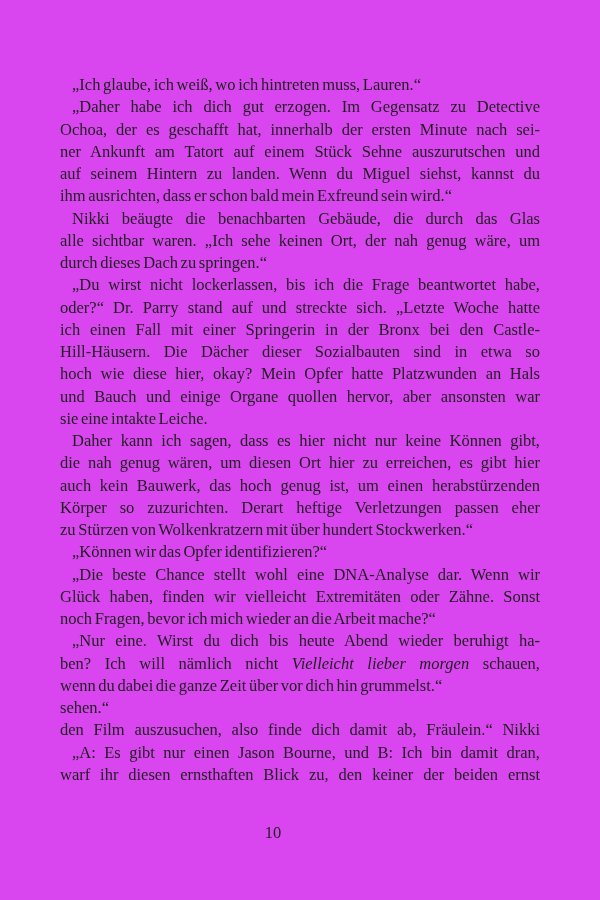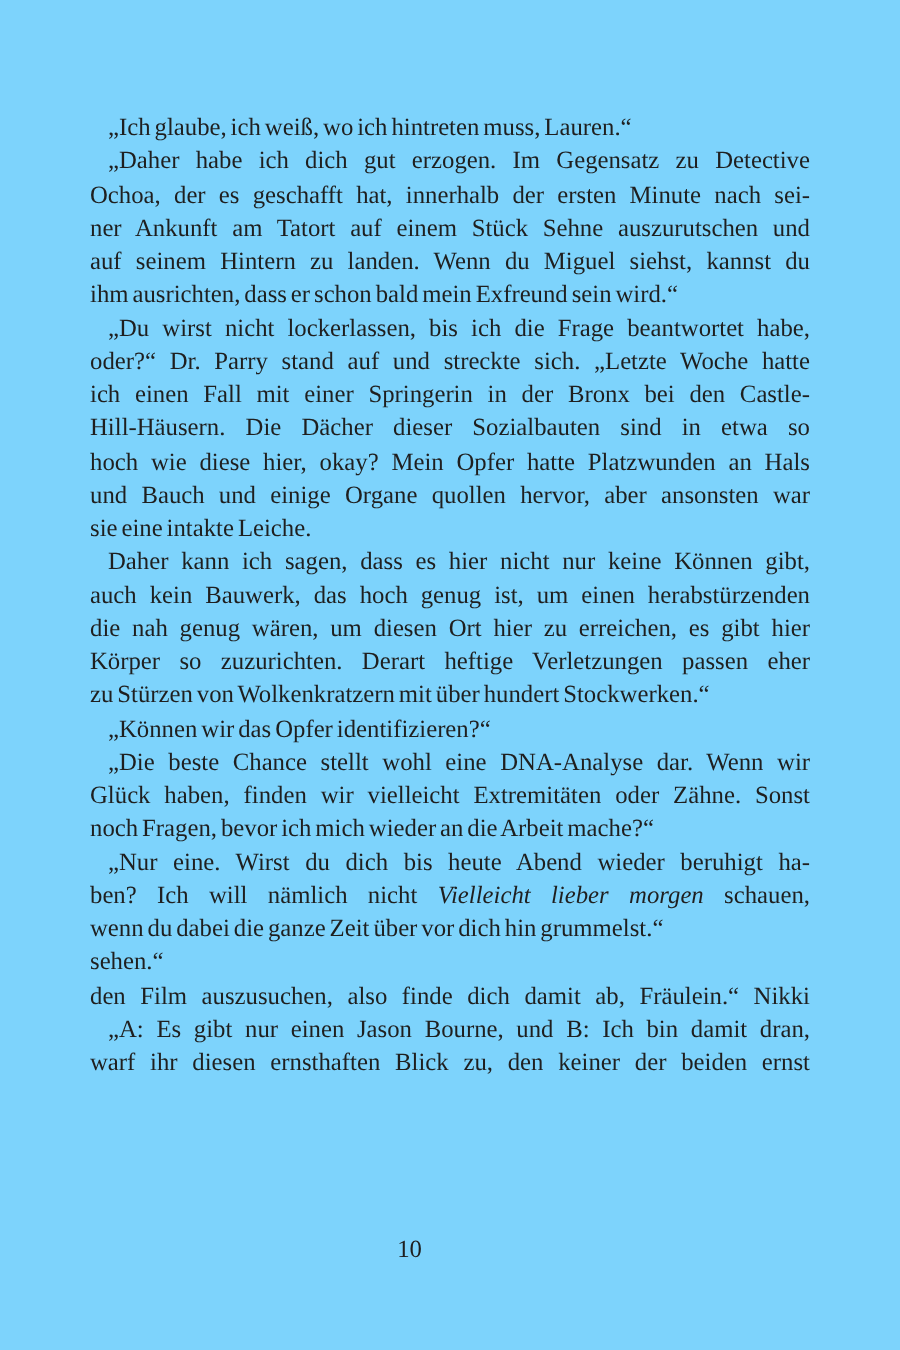--- a/index.html
+++ b/index.html
@@ -7,21 +7,21 @@
     padding: 0;
     width: 600px;
     height: 900px;
     background: #ffffff;
     overflow: hidden;
   }
   .page {
     position: relative;
     width: 600px;
     height: 900px;
-    background: #7dd3fc;
+    background: #d946ef;
     font-family: "Liberation Serif", "DejaVu Serif", serif;
     color: #1f1f1f;
   }
   .text-block {
     position: absolute;
     left: 60px;
     top: 74px;
     width: 480px;
     font-size: 16.5px;
     line-height: 22.25px;
@@ -66,32 +66,37 @@
         <div class="line no-just first"><span>„Ich glaube, ich weiß, wo ich hintreten muss, Lauren.“</span></div>
       </div>
       <div class="paragraph">
         <div class="line first"><span>„Daher habe ich dich gut erzogen. Im Gegensatz zu Detective</span></div>
         <div class="line"><span>Ochoa, der es geschafft hat, innerhalb der ersten Minute nach sei-</span></div>
         <div class="line"><span>ner Ankunft am Tatort auf einem Stück Sehne auszurutschen und</span></div>
         <div class="line"><span>auf seinem Hintern zu landen. Wenn du Miguel siehst, kannst du</span></div>
         <div class="line no-just"><span>ihm ausrichten, dass er schon bald mein Exfreund sein wird.“</span></div>
       </div>
       <div class="paragraph">
+        <div class="line first"><span>Nikki beäugte die benachbarten Gebäude, die durch das Glas</span></div>
+        <div class="line"><span>alle sichtbar waren. „Ich sehe keinen Ort, der nah genug wäre, um</span></div>
+        <div class="line no-just"><span>durch dieses Dach zu springen.“</span></div>
+      </div>
+      <div class="paragraph">
         <div class="line first"><span>„Du wirst nicht lockerlassen, bis ich die Frage beantwortet habe,</span></div>
         <div class="line"><span>oder?“ Dr. Parry stand auf und streckte sich. „Letzte Woche hatte</span></div>
         <div class="line"><span>ich einen Fall mit einer Springerin in der Bronx bei den Castle-</span></div>
         <div class="line"><span>Hill-Häusern. Die Dächer dieser Sozialbauten sind in etwa so</span></div>
         <div class="line"><span>hoch wie diese hier, okay? Mein Opfer hatte Platzwunden an Hals</span></div>
         <div class="line"><span>und Bauch und einige Organe quollen hervor, aber ansonsten war</span></div>
         <div class="line no-just"><span>sie eine intakte Leiche.</span></div>
       </div>
       <div class="paragraph">
         <div class="line first"><span>Daher kann ich sagen, dass es hier nicht nur keine Können gibt,</span></div>
+        <div class="line"><span>die nah genug wären, um diesen Ort hier zu erreichen, es gibt hier</span></div>
         <div class="line"><span>auch kein Bauwerk, das hoch genug ist, um einen herabstürzenden</span></div>
-        <div class="line"><span>die nah genug wären, um diesen Ort hier zu erreichen, es gibt hier</span></div>
         <div class="line"><span>Körper so zuzurichten. Derart heftige Verletzungen passen eher</span></div>
         <div class="line no-just"><span>zu Stürzen von Wolkenkratzern mit über hundert Stockwerken.“</span></div>
       </div>
       <div class="paragraph">
         <div class="line no-just first"><span>„Können wir das Opfer identifizieren?“</span></div>
       </div>
       <div class="paragraph">
         <div class="line first"><span>„Die beste Chance stellt wohl eine DNA-Analyse dar. Wenn wir</span></div>
         <div class="line"><span>Glück haben, finden wir vielleicht Extremitäten oder Zähne. Sonst</span></div>
         <div class="line no-just"><span>noch Fragen, bevor ich mich wieder an die Arbeit mache?“</span></div>

